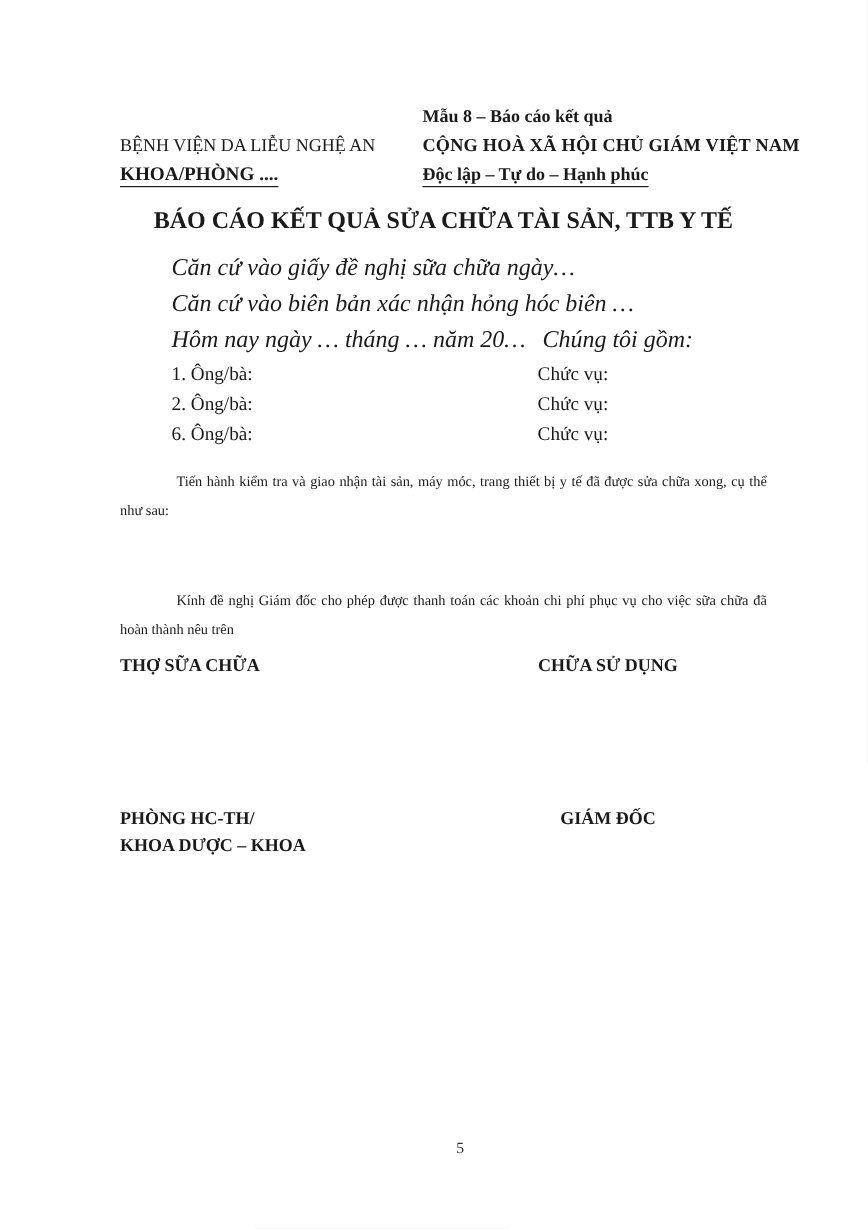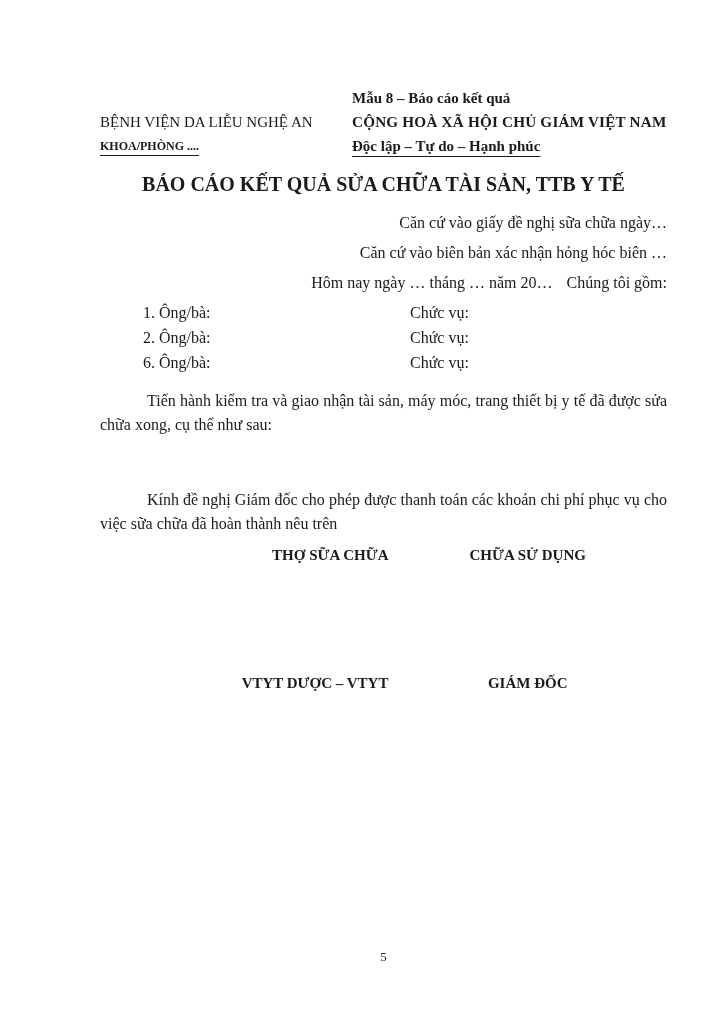--- a/index.html
+++ b/index.html
@@ -18,21 +18,21 @@
   .header { display: flex; margin: 86px 0 0 100px; }
   .header-left {
     width: 252px;
     padding-top: 24px;
     font-size: 15px;
     line-height: 24px;
     white-space: nowrap;
   }
   .dept-line {
     font-weight: bold;
-    font-size: 12px;
+    font-size: 16px;
     text-decoration: underline;
     text-underline-offset: 5px;
     text-decoration-thickness: 1.4px;
   }
   .header-right {
     width: 345px;
     text-align: left;
     font-weight: bold;
     font-size: 15px;
     line-height: 24px;
@@ -40,56 +40,56 @@
   }
   .header-right .national { font-size: 15.2px; letter-spacing: 0.2px; }
   .motto-line {
     font-size: 15px;
     text-decoration: underline;
     text-underline-offset: 5px;
     text-decoration-thickness: 1.4px;
   }
 
   
-  .content { padding: 0 56px 0 100px; }
+  .content { padding: 0 84px 0 100px; }
 
   .report-title {
     margin-top: 14px;
     text-align: center;
     font-weight: bold;
     font-size: 20px;
     line-height: 24px;
   }
 
   .recitals {
     margin: 12px 0 0 43px;
-    font-size: 16px;
+    font-style: italic;
+    font-size: 20px;
     line-height: 30px;
-    text-align: right;
   }
   .recital-gap { display: inline-block; width: 14px; }
 
   .committee { margin: 2px 0 0 43px; font-size: 16px; line-height: 25px; }
-  .committee-row { display: flex; }
+  .committee-row { display: flex; gap: 38px; }
   .committee-row .person { width: 267px; }
 
   .para {
     text-align: justify;
     text-indent: 47px;
-    font-size: 16px;
+    font-size: 12px;
     line-height: 24px;
   }
   .para-inspection { margin-top: 14px; }
   .para-request { margin-top: 51px; }
 
   
   .sig-row { display: flex; font-weight: bold; font-size: 15px; }
   .sig-row-1 { margin-top: 10px; line-height: 18px; }
   .sig-row-2 { margin-top: 108px; line-height: 22px; }
-  .sig-col-left  { width: 290px; text-align: right; }
+  .sig-col-left  { width: 290px; text-align: left; }
   .sig-col-right { width: 280px; text-align: center; }
 
   
   .footer {
     position: absolute;
     left: 100px;
     top: 949px;
     width: 567px;
     text-align: center;
     font-size: 13px;
@@ -144,21 +144,22 @@
 
     <div class="para para-request">Kính đề nghị Giám đốc cho phép được thanh toán các khoản chi phí phục vụ cho việc sữa chữa đã hoàn thành nêu trên</div>
 
     <div class="sig-row sig-row-1">
       <div class="sig-col-left">THỢ SỮA CHỮA</div>
       <div class="sig-col-right">CHỮA SỬ DỤNG</div>
     </div>
 
     <div class="sig-row sig-row-2">
       <div class="sig-col-left">
-        <div>VTYT DƯỢC – VTYT</div>
+        <div>PHÒNG HC-TH/</div>
+        <div>KHOA DƯỢC – KHOA</div>
       </div>
       <div class="sig-col-right">GIÁM ĐỐC</div>
     </div>
 
   </div>
 
   <div class="footer">5</div>
 
 </div>
 

